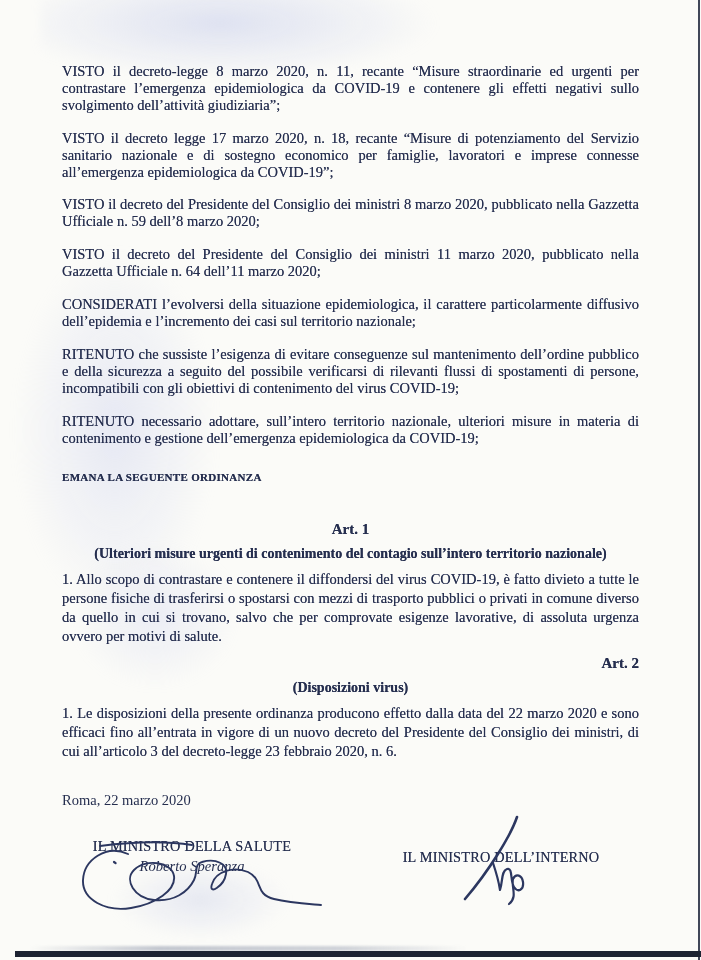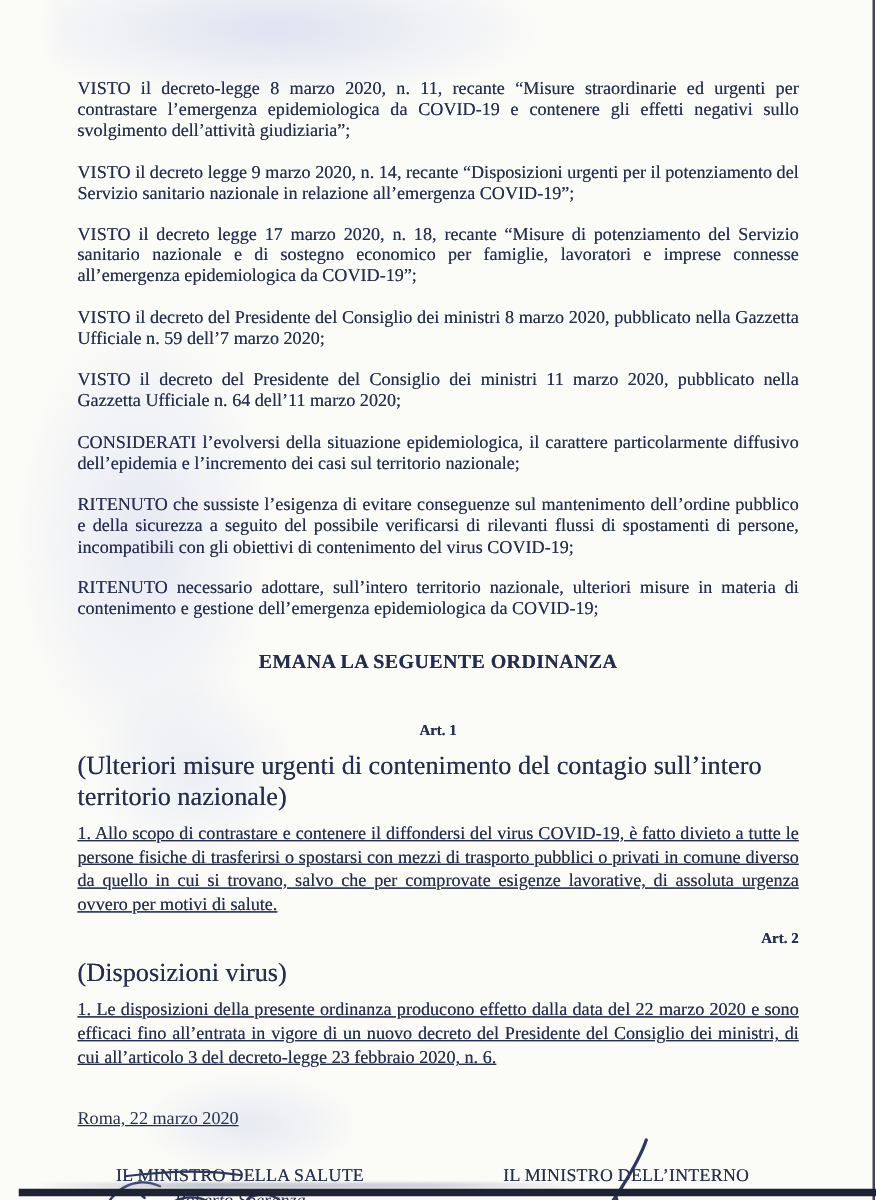--- a/index.html
+++ b/index.html
@@ -25,43 +25,43 @@
   .doc { position: absolute; left: 62px; top: 47px; width: 577px; }
 
   .recitals p {
     margin: 16px 0 6px 0;
     font-size: 14.5px;
     line-height: 16.9px;
     text-align: justify;
     text-shadow: 0 0 .3px rgba(37,46,79,.75);
   }
   .emana {
-    text-align: center; font-weight: bold; font-size: 16px;
+    font-weight: bold; font-size: 11px;
     letter-spacing: .3px; margin: 25px 0 0 0;
     text-shadow: 0 0 .3px rgba(31,40,71,.8);
   }
   .art-number {
-    text-align: center; font-weight: bold; font-size: 12px;
+    text-align: center; font-weight: bold; font-size: 15px;
     margin: 38px 0 0 0; text-shadow: 0 0 .3px rgba(31,40,71,.8);
   }
   .art-number.second { margin-top: 9px; text-align: right; }
   .art-title {
-    font-weight: normal; font-size: 21px;
+    text-align: center; font-weight: bold; font-size: 14px;
     margin: 8px 0 0 0; text-shadow: 0 0 .3px rgba(31,40,71,.8);
   }
   .art-body {
     font-size: 14.5px; line-height: 19px; text-align: justify;
-    margin: 8px 0 0 0; text-shadow: 0 0 .3px rgba(37,46,79,.75); text-decoration: underline;
+    margin: 8px 0 0 0; text-shadow: 0 0 .3px rgba(37,46,79,.75);
   }
-  .place-date { font-size: 14.5px; margin: 31px 0 0 0; text-decoration: underline; }
+  .place-date { font-size: 14.5px; margin: 31px 0 0 0; }
 
   .sig-row { position: relative; height: 135px; margin-top: 23px; }
   .sig-block { position: absolute; text-align: center; }
   .sig-salute { left: 15px; top: 6px; width: 230px; }
-  .sig-interno { left: 330px; top: 6px; width: 218px; }
+  .sig-interno { left: 330px; top: 17px; width: 218px; }
   .sig-role { font-size: 14.3px; letter-spacing: .2px; text-shadow: 0 0 .3px rgba(37,46,79,.7); }
   .sig-name { font-style: italic; font-size: 14.6px; margin-top: 3px; }
   .sig-svg { position: absolute; overflow: visible; }
   .svg-salute { left: 14px; top: 10px; }
   .svg-interno { left: 391px; top: -19px; }
   .sig-stroke { fill: none; stroke: #2c3760; stroke-linecap: round; stroke-linejoin: round; }
 
   
   .scan-right { position: absolute; left: 698px; top: 0; width: 2px; height: 960px;
                 background: rgba(30,38,60,.85); }
@@ -76,23 +76,22 @@
 
 <div class="mottle m1"></div>
 <div class="mottle m2"></div>
 <div class="mottle m3"></div>
 <div class="mottle m4"></div>
 
 <div class="doc">
 
   <div class="recitals">
     <p>VISTO il decreto-legge 8 marzo 2020, n. 11, recante “Misure straordinarie ed urgenti per contrastare l’emergenza epidemiologica da COVID-19 e contenere gli effetti negativi sullo svolgimento dell’attività giudiziaria”;</p>
-    <p>VISTO il decreto legge 9 marzo 2020, n. 14, recante “Disposizioni urgenti per il potenziamento del Servizio sanitario nazionale in relazione all’emergenza COVID-19”;</p>
     <p>VISTO il decreto legge 17 marzo 2020, n. 18, recante “Misure di potenziamento del Servizio sanitario nazionale e di sostegno economico per famiglie, lavoratori e imprese connesse all’emergenza epidemiologica da COVID-19”;</p>
-    <p>VISTO il decreto del Presidente del Consiglio dei ministri 8 marzo 2020, pubblicato nella Gazzetta Ufficiale n. 59 dell’7 marzo 2020;</p>
+    <p>VISTO il decreto del Presidente del Consiglio dei ministri 8 marzo 2020, pubblicato nella Gazzetta Ufficiale n. 59 dell’8 marzo 2020;</p>
     <p>VISTO il decreto del Presidente del Consiglio dei ministri 11 marzo 2020, pubblicato nella Gazzetta Ufficiale n. 64 dell’11 marzo 2020;</p>
     <p>CONSIDERATI l’evolversi della situazione epidemiologica, il carattere particolarmente diffusivo dell’epidemia e l’incremento dei casi sul territorio nazionale;</p>
     <p>RITENUTO che sussiste l’esigenza di evitare conseguenze sul mantenimento dell’ordine pubblico e della sicurezza a seguito del possibile verificarsi di rilevanti flussi di spostamenti di persone, incompatibili con gli obiettivi di contenimento del virus COVID-19;</p>
     <p>RITENUTO necessario adottare, sull’intero territorio nazionale, ulteriori misure in materia di contenimento e gestione dell’emergenza epidemiologica da COVID-19;</p>
   </div>
 
   <div class="emana">EMANA LA SEGUENTE ORDINANZA</div>
 
   <section>
     <div class="art-number">Art. 1</div>

